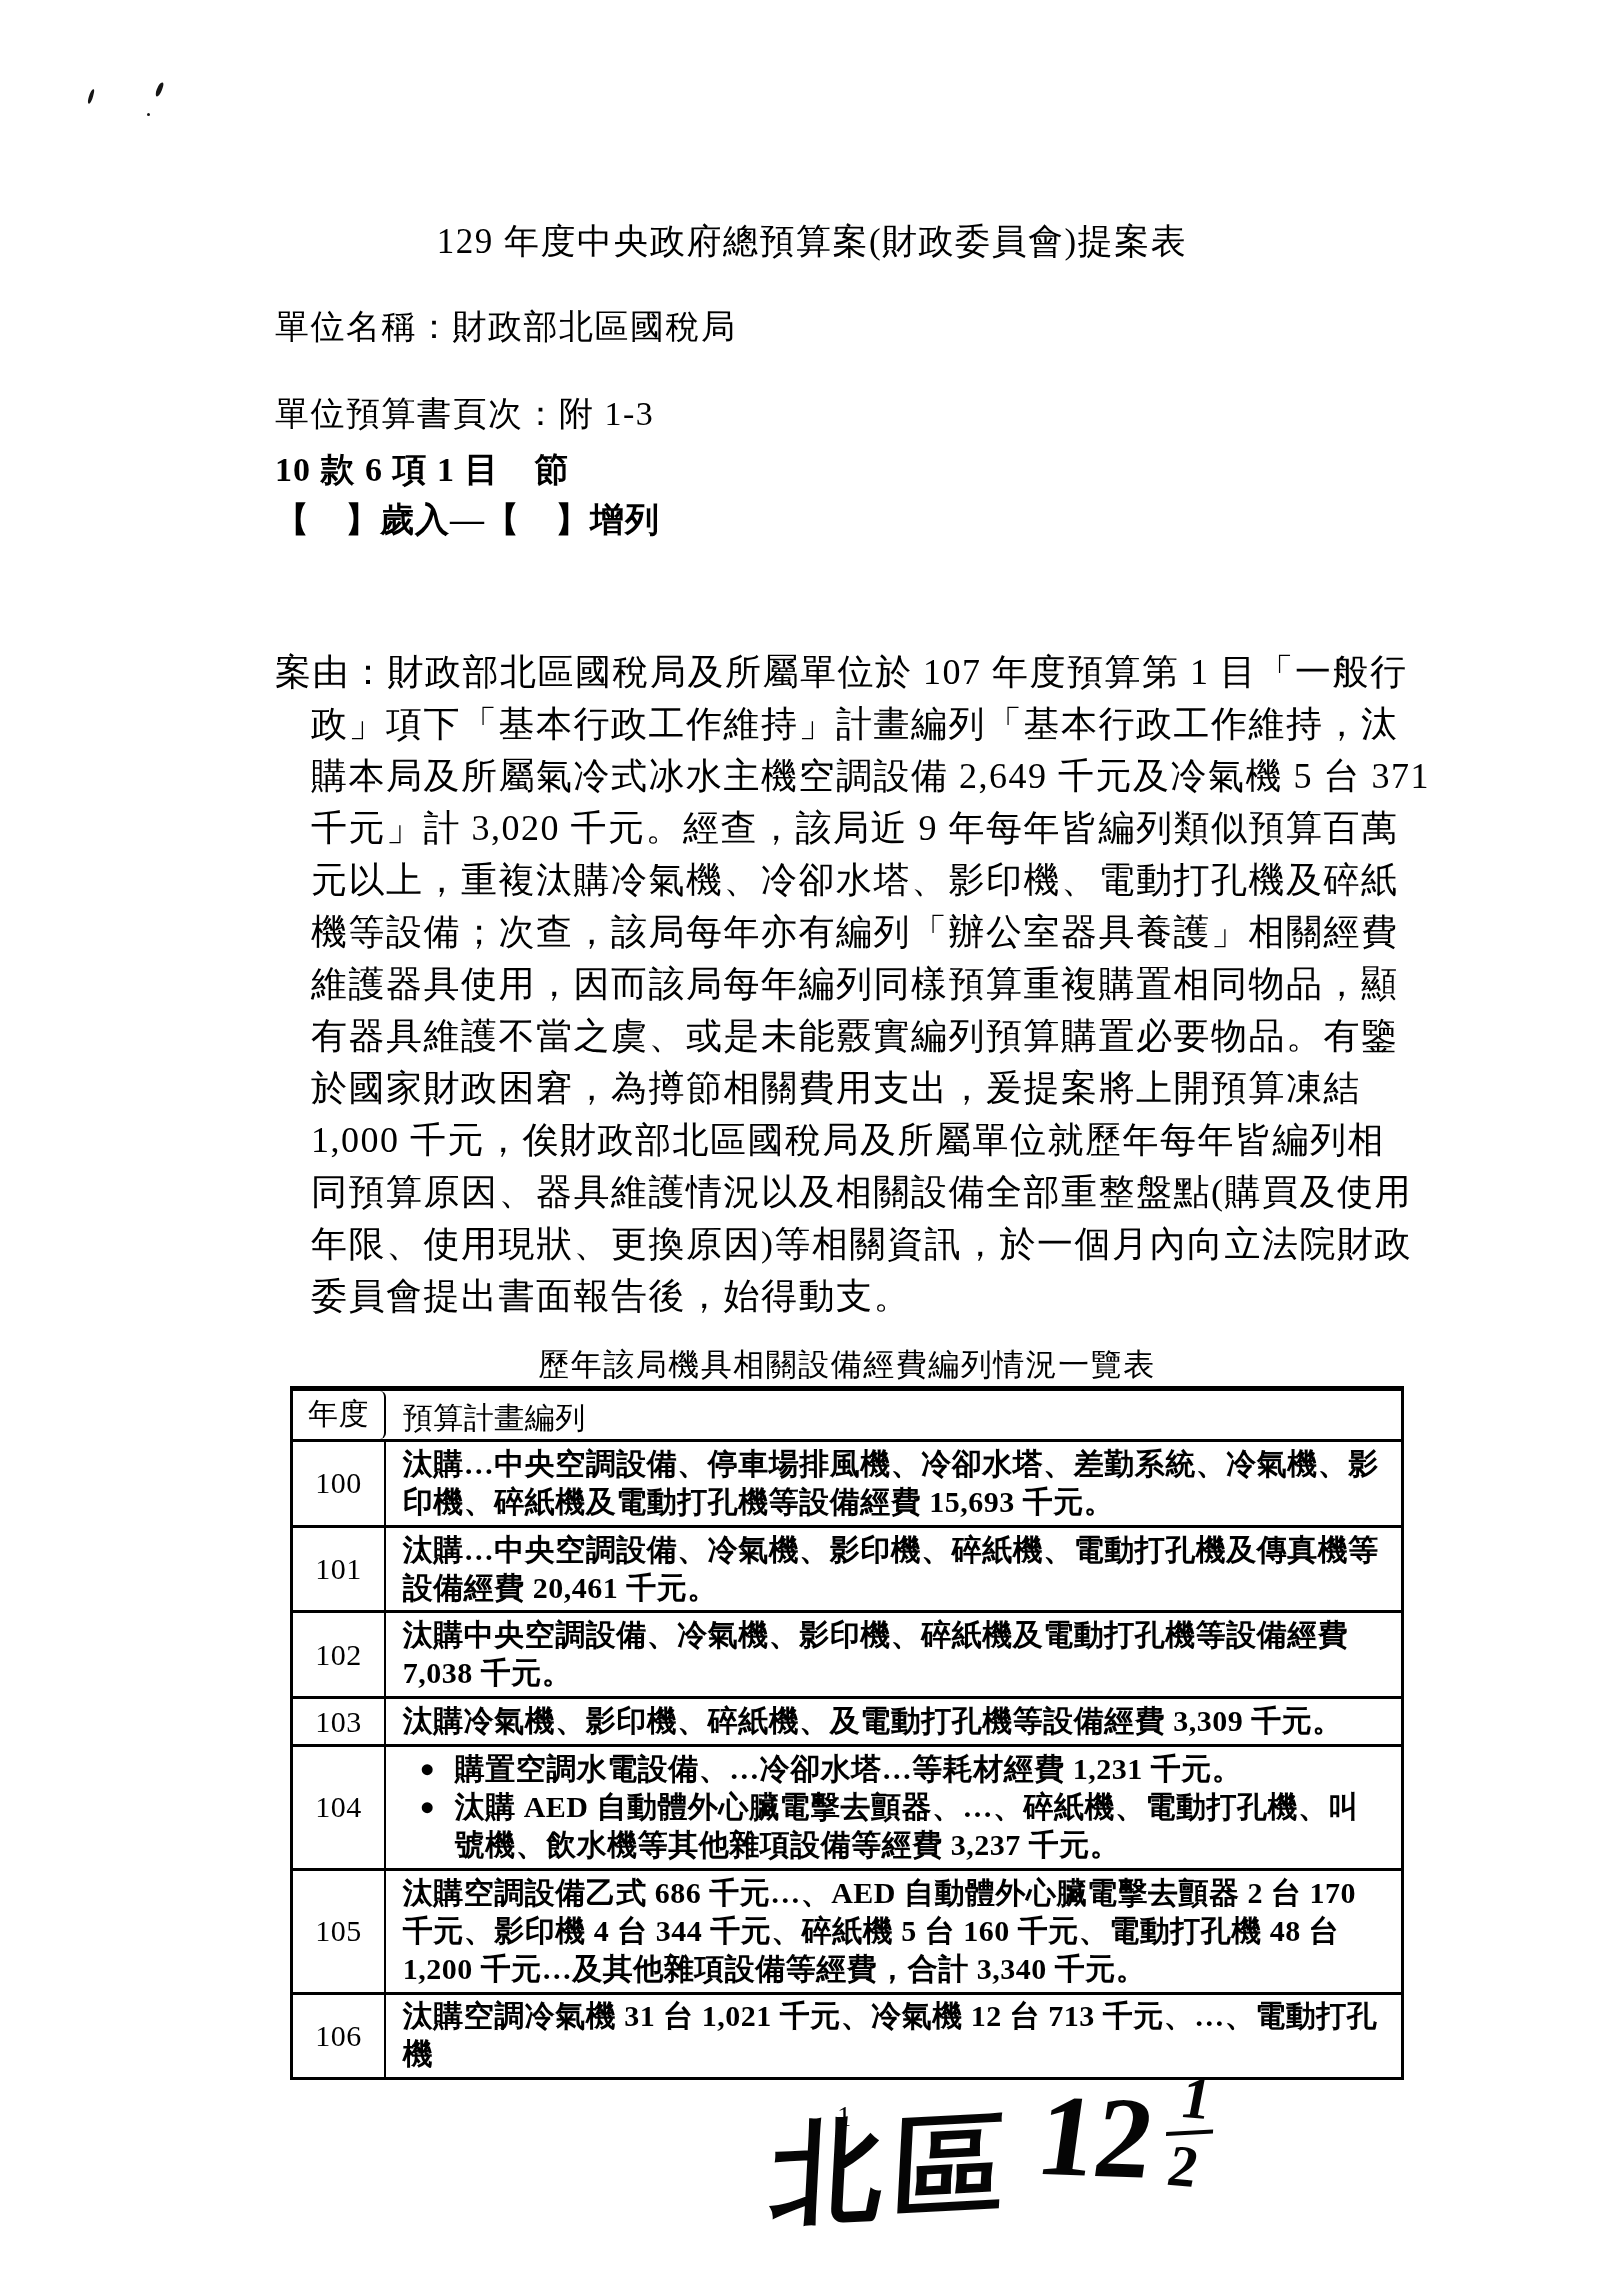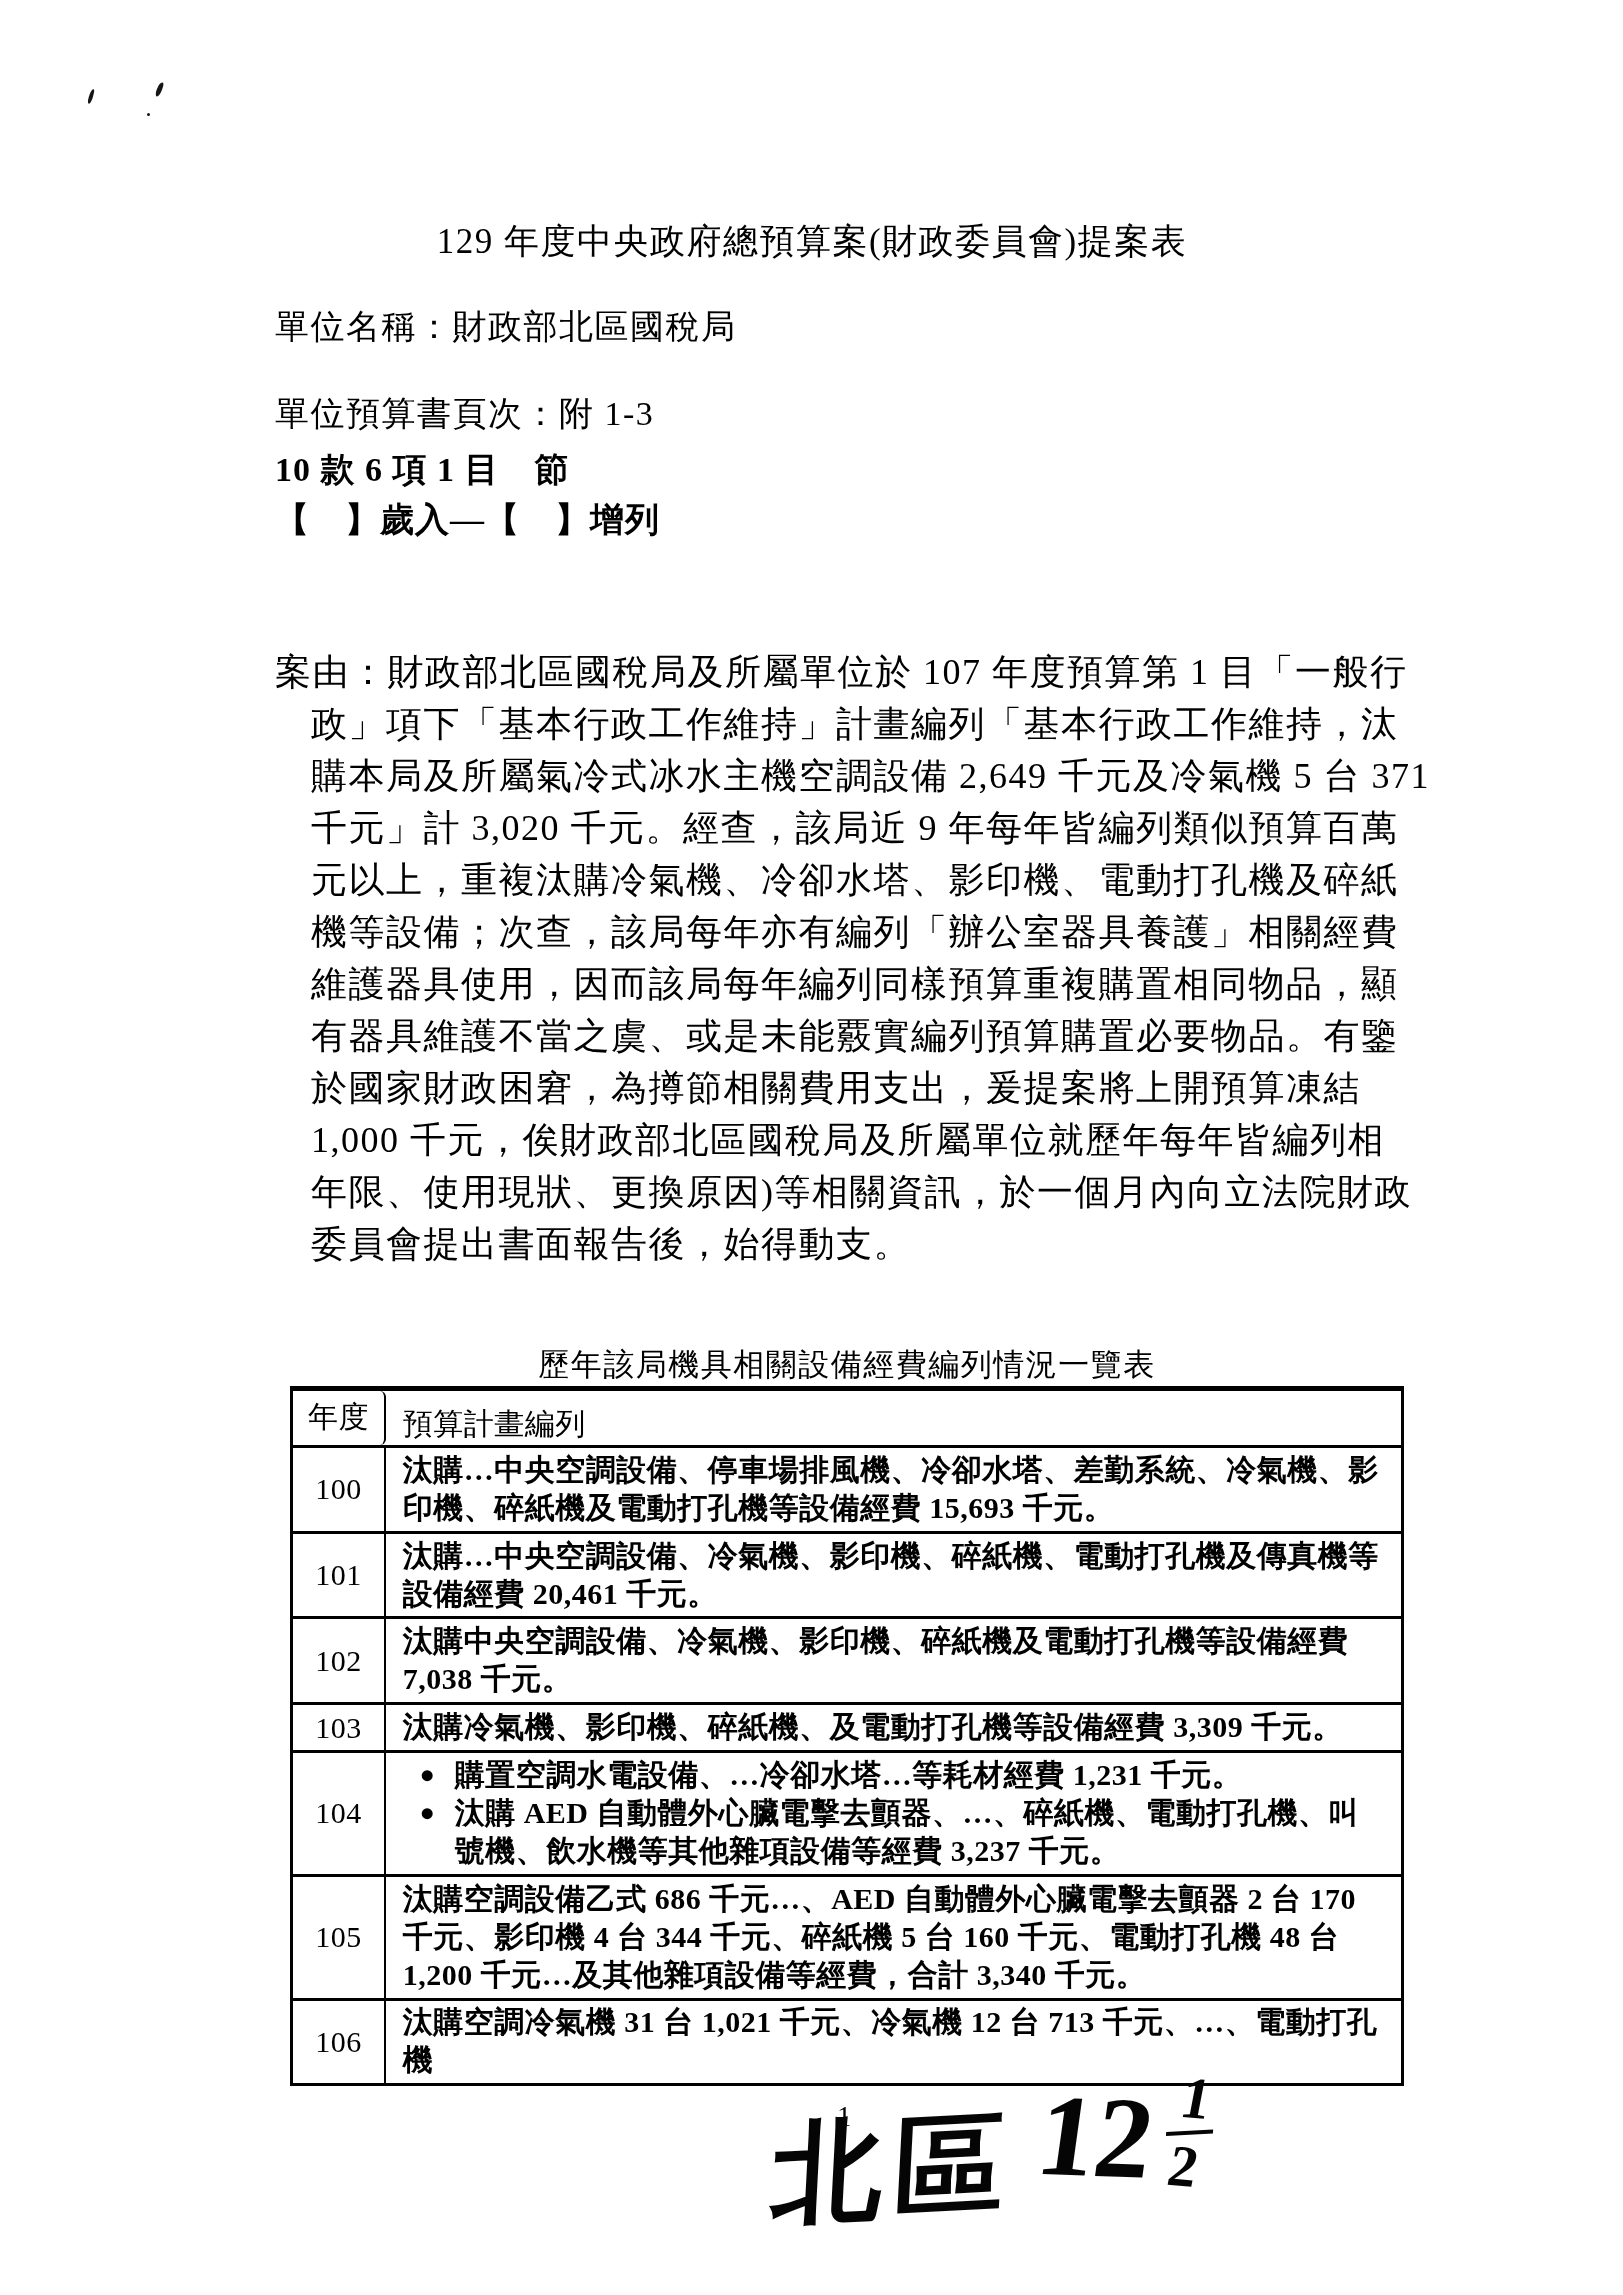--- a/index.html
+++ b/index.html
@@ -29,21 +29,21 @@
   .case-line + .case-line{margin-left:36px;}
   
   .table-title{position:absolute;top:1344px;left:290px;width:1114px;text-align:center;font-size:31px;letter-spacing:1.5px;white-space:nowrap;}
   .htable{position:absolute;top:1386px;left:290px;width:1114px;border:3.4px solid #000;border-top-width:5.4px;box-sizing:border-box;background:#fff;}
   .trow{display:flex;align-items:stretch;}
   .trow + .trow{border-top:3.9px solid #000;}
   .ycell{flex:0 0 91px;border-right:2.5px solid #000;display:flex;align-items:center;justify-content:center;font-size:30px;letter-spacing:0.5px;}
   .pcell{flex:1;padding:2.9px 11.8px 3.9px 16.7px;font-size:30px;line-height:38px;letter-spacing:0.5px;box-sizing:border-box;}
   .trow.databold .pcell{font-weight:bold;}
   .thead .ycell,.thead .pcell{font-weight:normal;border-radius:6px;}
-  .thead .pcell{line-height:35px;padding-top:15px;padding-bottom:3.9px;}
+  .thead .pcell{line-height:35px;padding-top:9px;padding-bottom:3.9px;}
   .bullet-line{display:flex;align-items:flex-start;}
   .bullet{flex:0 0 52px;padding-left:16.7px;box-sizing:border-box;font-size:25.5px;line-height:38px;}
   .btext{flex:1;}
   
   .pageno{position:absolute;left:837px;top:2101px;font-size:28.4px;}
   .handwriting{
     position:absolute;left:773px;top:2080px;display:flex;align-items:flex-start;
     transform:rotate(-3deg) skewX(-6deg);font-weight:bold;color:#050505;
   }
   .hw-cjk{font-size:110px;line-height:1;letter-spacing:11.8px;margin-top:29px;}
@@ -74,20 +74,21 @@
     <div class="case-line">案由：財政部北區國稅局及所屬單位於 107 年度預算第 1 目「一般行</div>
     <div class="case-line">政」項下「基本行政工作維持」計畫編列「基本行政工作維持，汰</div>
     <div class="case-line">購本局及所屬氣冷式冰水主機空調設備 2,649 千元及冷氣機 5 台 371</div>
     <div class="case-line">千元」計 3,020 千元。經查，該局近 9 年每年皆編列類似預算百萬</div>
     <div class="case-line">元以上，重複汰購冷氣機、冷卻水塔、影印機、電動打孔機及碎紙</div>
     <div class="case-line">機等設備；次查，該局每年亦有編列「辦公室器具養護」相關經費</div>
     <div class="case-line">維護器具使用，因而該局每年編列同樣預算重複購置相同物品，顯</div>
     <div class="case-line">有器具維護不當之虞、或是未能覈實編列預算購置必要物品。有鑒</div>
     <div class="case-line">於國家財政困窘，為撙節相關費用支出，爰提案將上開預算凍結</div>
     <div class="case-line">1,000 千元，俟財政部北區國稅局及所屬單位就歷年每年皆編列相</div>
+    <div class="case-line">同預算原因、器具維護情況以及相關設備全部重整盤點(購買及使用</div>
     <div class="case-line">年限、使用現狀、更換原因)等相關資訊，於一個月內向立法院財政</div>
     <div class="case-line">委員會提出書面報告後，始得動支。</div>
   </div>
 
   <div class="table-title">歷年該局機具相關設備經費編列情況一覽表</div>
 
   <div class="htable">
     <div class="trow thead">
       <div class="ycell">年度</div>
       <div class="pcell">預算計畫編列</div>

